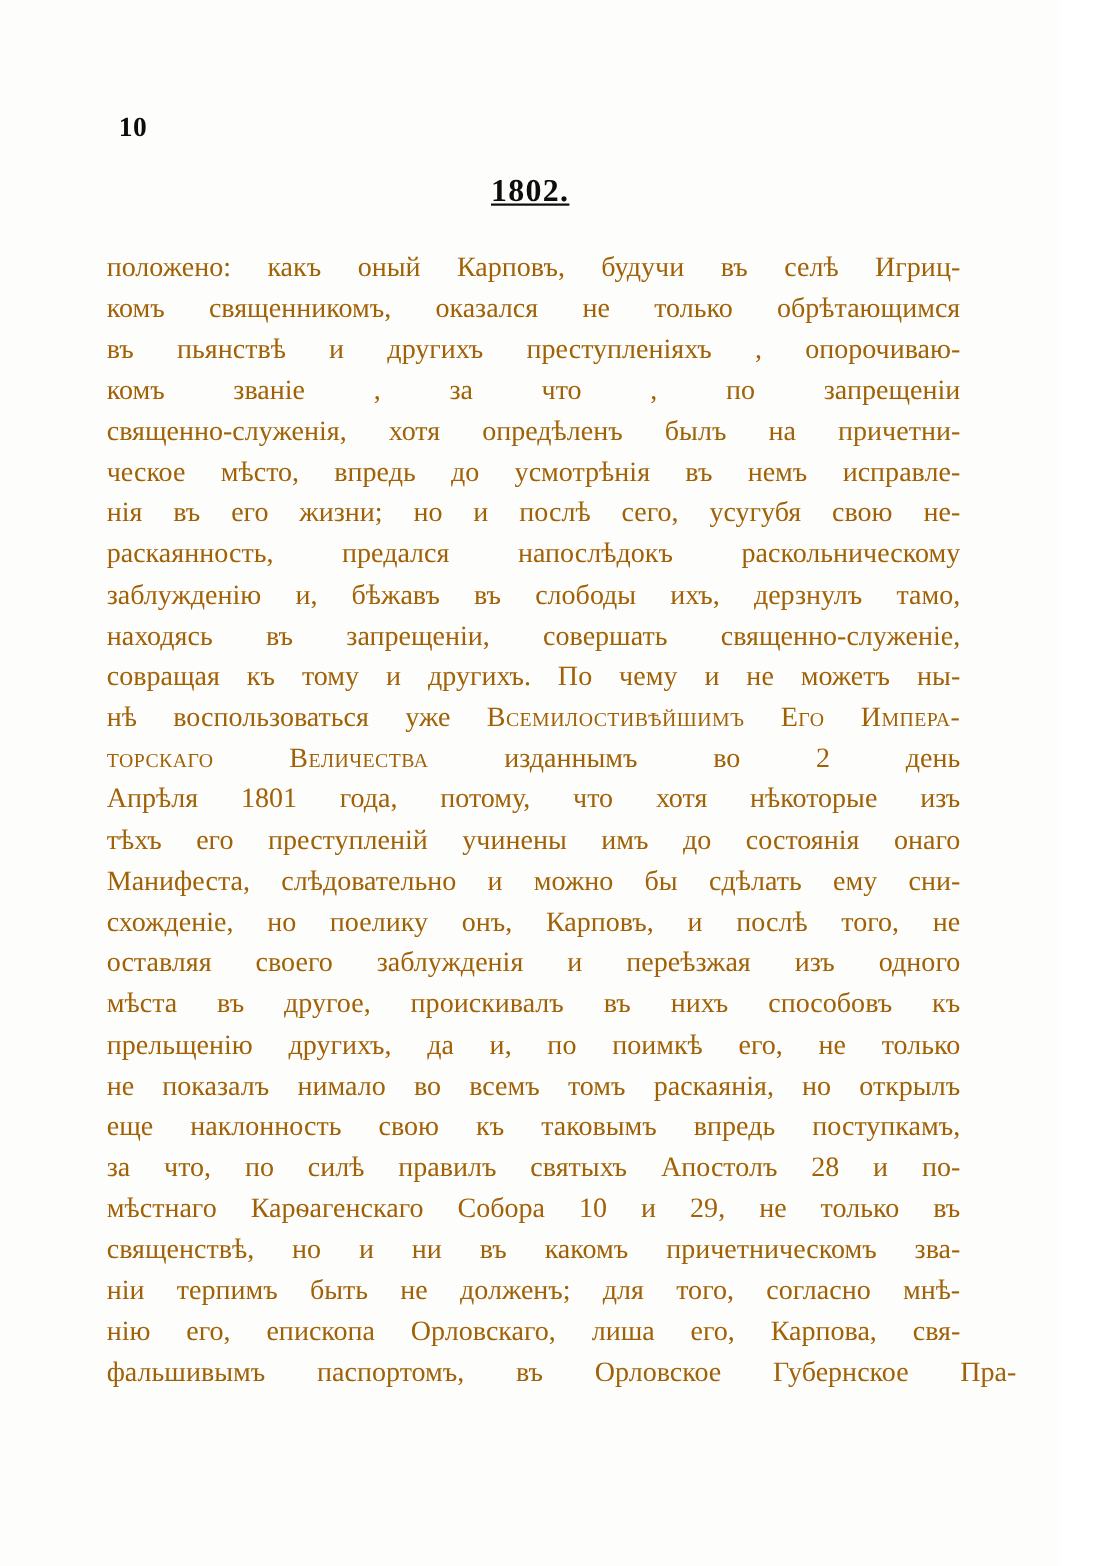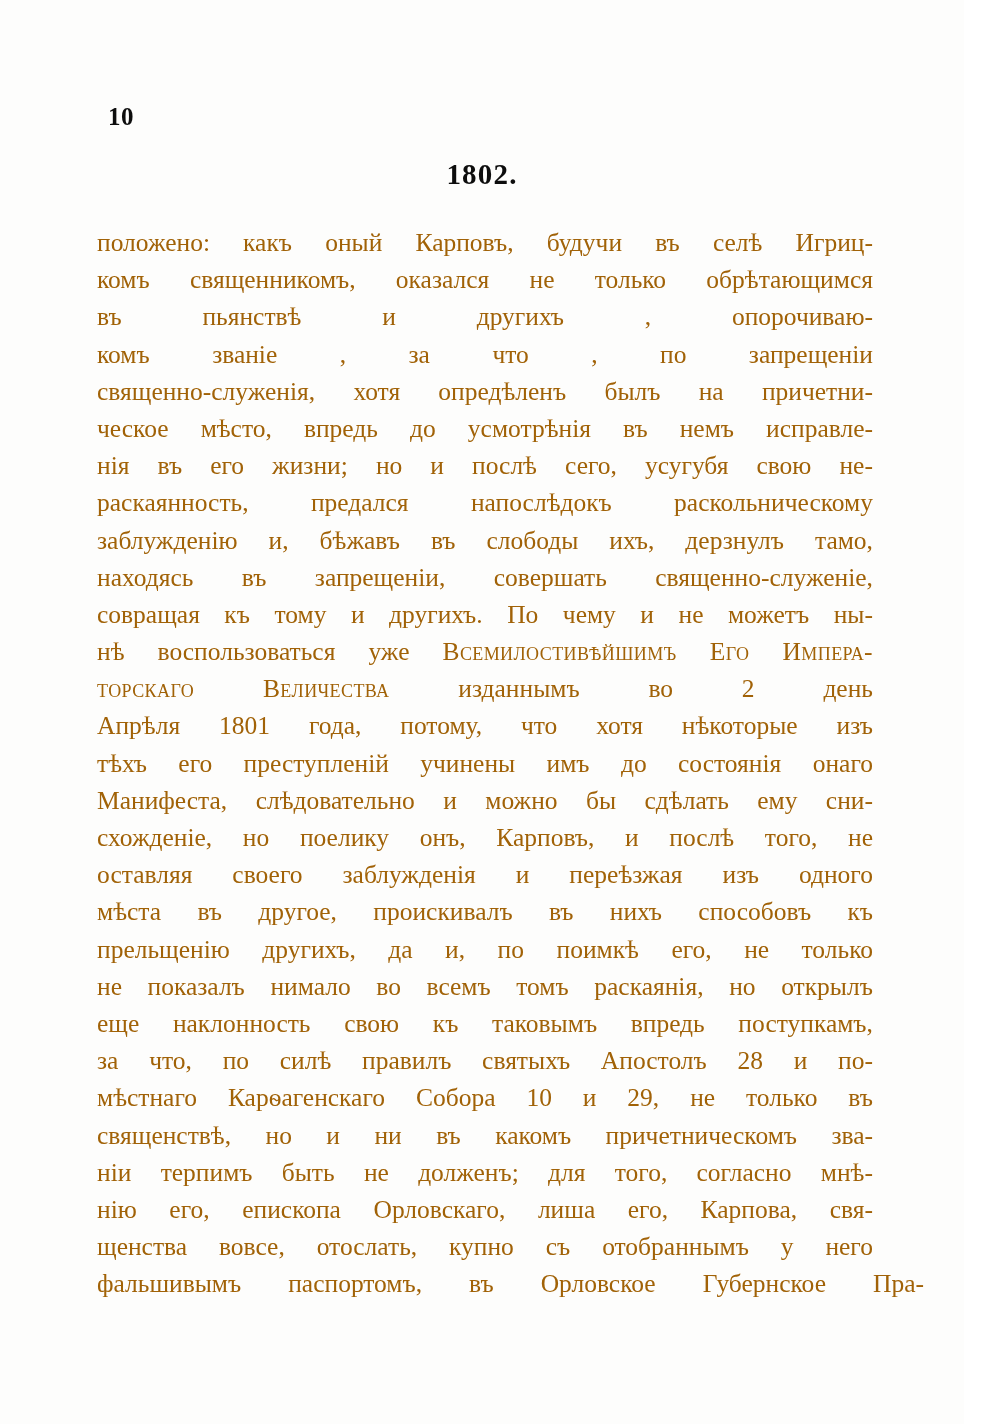--- a/index.html
+++ b/index.html
@@ -30,20 +30,21 @@
   .running-head {
     position: absolute;
     left: 0;
     right: 0;
     top: 158px;
     text-align: center;
     font-size: 29px;
     font-weight: 700;
     letter-spacing: 1.2px;
     color: #0d0d0d;
+    text-decoration: underline;
   }
   .textblock {
     position: absolute;
     left: 97px;
     top: 224px;
     width: 776px;
   }
   .line {
     position: relative;
     height: 37.2px;
@@ -104,20 +105,21 @@
           <span class="w">только</span>
           <span class="w">обрѣтающимся</span>
         </div>
       </div>
       <div class="line">
         <div class="jl">
           <span class="w">въ</span>
           <span class="w">пьянствѣ</span>
           <span class="w">и</span>
           <span class="w">другихъ</span>
+          <span class="w">преступленіяхъ</span>
           <span class="w">,</span>
           <span class="w">опорочиваю-</span>
         </div>
       </div>
       <div class="line">
         <div class="jl">
           <span class="w">комъ</span>
           <span class="w">званіе</span>
           <span class="w">,</span>
           <span class="w">за</span>
@@ -394,32 +396,20 @@
           <span class="w">нію</span>
           <span class="w">его,</span>
           <span class="w">епископа</span>
           <span class="w">Орловскаго,</span>
           <span class="w">лиша</span>
           <span class="w">его,</span>
           <span class="w">Карпова,</span>
           <span class="w">свя-</span>
         </div>
       </div>
-      <div class="line">
-        <div class="jl">
-          <span class="w">щенства</span>
-          <span class="w">вовсе,</span>
-          <span class="w">отослать,</span>
-          <span class="w">купно</span>
-          <span class="w">съ</span>
-          <span class="w">отобраннымъ</span>
-          <span class="w">у</span>
-          <span class="w">него</span>
-        </div>
-      </div>
       <div class="line last">
         <div class="jl">
           <span class="w">фальшивымъ</span>
           <span class="w">паспортомъ,</span>
           <span class="w">въ</span>
           <span class="w">Орловское</span>
           <span class="w">Губернское</span>
           <span class="w">Пра-</span>
         </div>
       </div>

